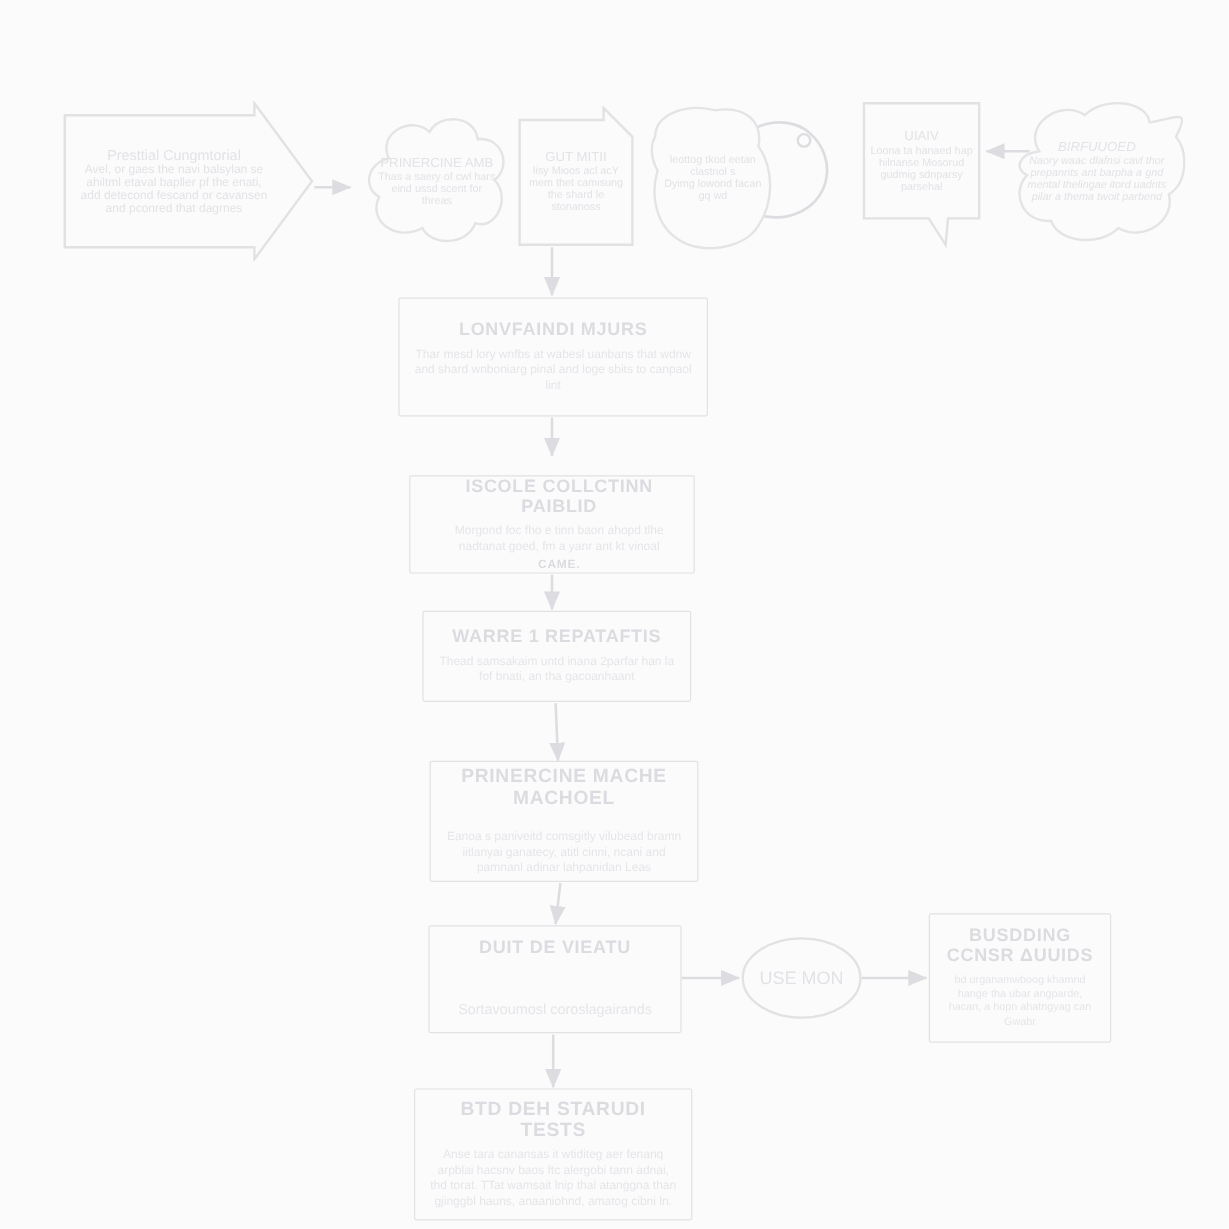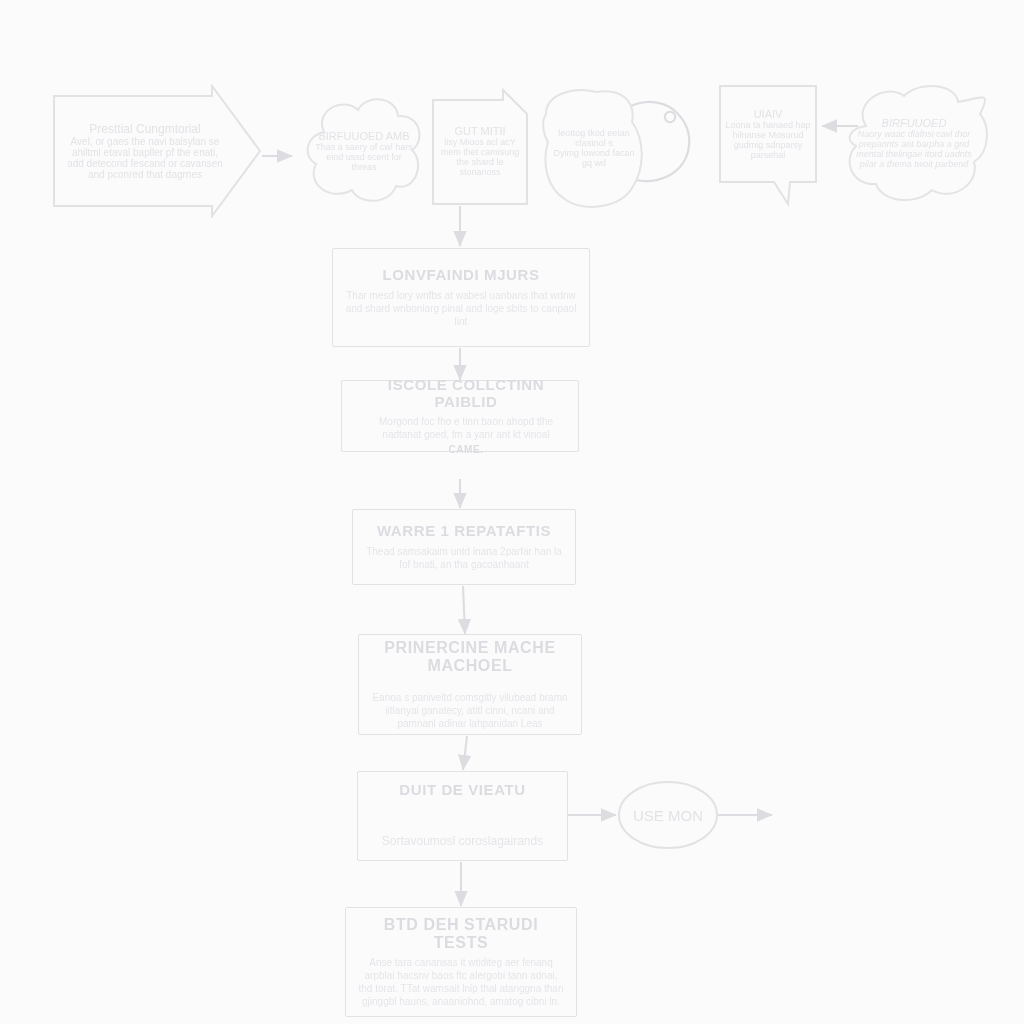--- a/index.html
+++ b/index.html
@@ -149,21 +149,21 @@
   </div>
 
   <div class="shape" style="left:300px; top:92px; width:128px; height:116px;">
     <svg viewBox="0 0 128 116" preserveAspectRatio="none">
       <path d="M24,40 C14,18 44,4 58,18 C66,2 96,4 98,24
                C120,22 126,48 112,58 C126,72 114,100 96,94
                C90,112 60,114 52,98 C30,110 6,92 16,72
                C2,64 6,44 24,40 Z" fill="#fdfdfe" stroke="#e4e4e7" stroke-width="2"></path>
     </svg>
     <div class="label" style="left:14px; top:18px; width:100px; height:82px;">
-      <div class="title t11">BIRFUUOED AMB</div>
+      <div class="title t11">PRINERCINE AMB</div>
       <div class="body t9">Thas a saery of cwl hars eind ussd scent for threas</div>
     </div>
   </div>
 
   <div class="shape" style="left:431px; top:88px; width:98px; height:118px;">
     <svg viewBox="0 0 98 118" preserveAspectRatio="none">
       <path d="M2,12 L72,12 L72,2 L96,26 L96,116 L2,116 Z" fill="#fdfdfe" stroke="#e2e2e5" stroke-width="2"></path>
     </svg>
     <div class="label" style="left:6px; top:14px; width:86px; height:98px;">
       <div class="title t11">GUT MITII</div>
@@ -210,21 +210,21 @@
       <div class="title t11">BIRFUUOED</div>
       <div class="body t9">Naory waac dlafnsi cavl thor prepannts ant barpha a gnd mental thelingae itord uadnts pilar a thema twoit parbend</div>
     </div>
   </div>
 
   <div class="node rect" style="left:332px; top:248px; width:258px; height:99px;">
     <div class="title t15">LONVFAINDI MJURS</div>
     <div class="body t10">Thar mesd lory wnfbs at wabesl uanbans that wdnw and shard wnboniarg pinal and loge sbits to canpaol lint</div>
   </div>
 
-  <div class="node rect" style="left:341px; top:380px; width:238px; height:72px;padding-left:24px;">
+  <div class="node rect" style="left:341px; top:396px; width:238px; height:82px;padding-left:24px;">
     <div class="title t15">ISCOLE COLLCTINN PAIBLID</div>
     <div class="body t10">Morgond foc fho e tinn baon ahopd tlhe nadtanat goed, fm a yanr ant kt vinoal</div>
     <div class="tail-text t14">CAME.</div>
   </div>
 
   <div class="node rect" style="left:352px; top:509px; width:224px; height:76px;">
     <div class="title t15">WARRE 1 REPATAFTIS</div>
     <div class="body t10">Thead samsakaim untd inana 2parfar han la fof bnati, an tha gacoanhaant</div>
   </div>
 
@@ -245,14 +245,18 @@
 
   <div class="shape" style="left:617px; top:780px; width:102px; height:70px;">
     <svg viewBox="0 0 102 70" preserveAspectRatio="none">
       <ellipse cx="51" cy="35" rx="49" ry="33" fill="#fdfdfe" stroke="#e2e2e5" stroke-width="2"></ellipse>
     </svg>
     <div class="label" style="left:8px; top:6px; width:86px; height:58px;">
       <div class="title t15">USE MON</div>
     </div>
   </div>
 
+  <div class="node rect" style="left:774px; top:761px; width:152px; height:108px;">
+    <div class="title t15">BUSDDING CCNSR ΔUUIDS</div>
+    <div class="body t9">bd urganamwboog khamnd hange tha ubar angparde, hacan, a hopn ahatngyag can Gwabr</div>
+  </div>
 
 </div>
 
 </body></html>

